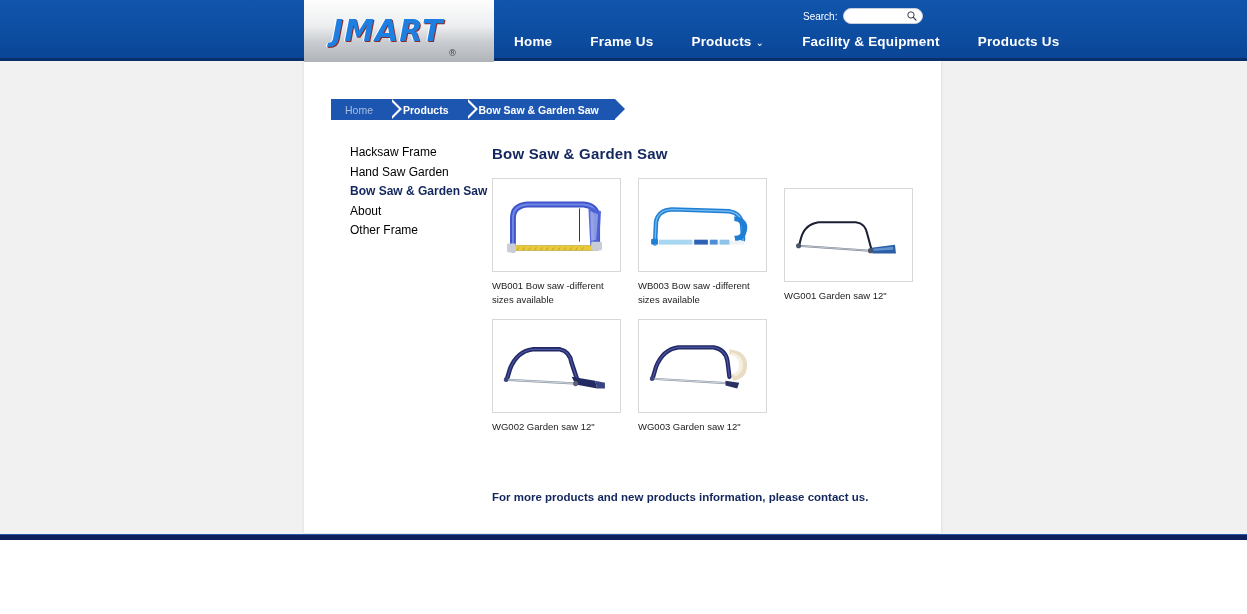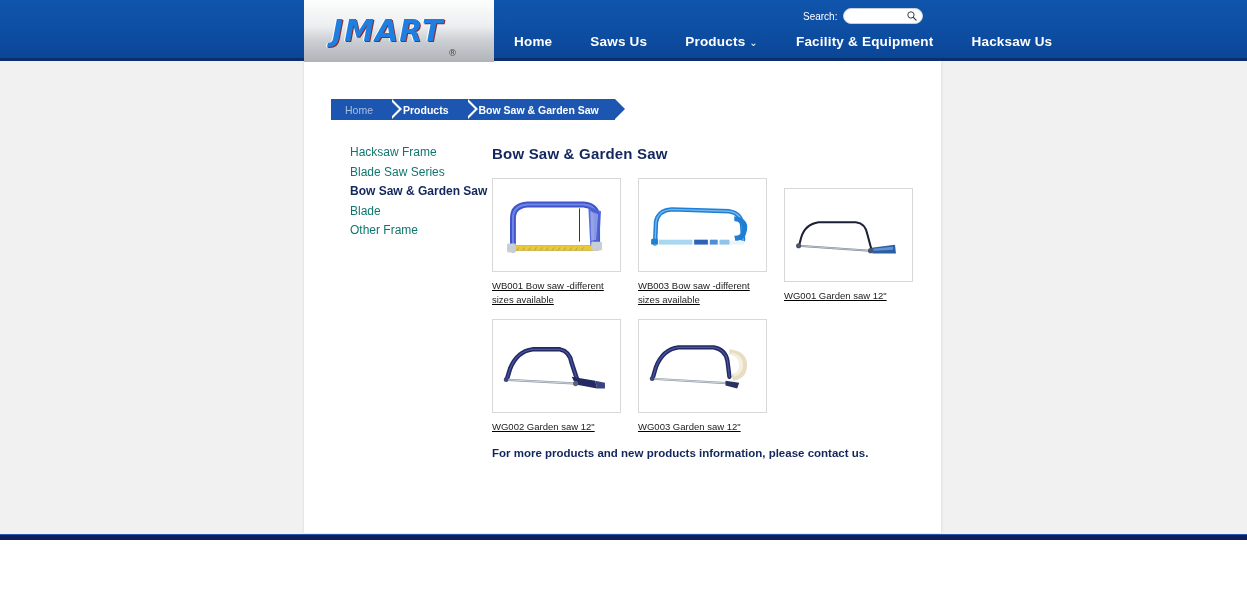--- a/index.html
+++ b/index.html
@@ -175,21 +175,21 @@
   .crumb:last-child:before { display: none; }
 
   
   .sidebar {
     position: absolute; left: 350px; top: 143px;
     width: 130px;
     z-index: 4;
   }
   .side-item {
     font-size: 12px;
-    color: #0f766e;
+    color: #000000;
     line-height: 19.5px;
     padding: 0;
     white-space: nowrap;
     cursor: pointer;
   }
   .side-item.active {
     font-weight: bold;
     color: #13275e;
   }
 
@@ -208,39 +208,39 @@
   }
   .grid {
     display: flex;
     flex-wrap: wrap;
     gap: 0px;
   }
   .product {
     width: 131px;
     margin-right: 15px;
     margin-bottom: 13px;
-    text-decoration: underline;
   }
   .product:nth-child(3n) { margin-right: 0; margin-top: 10px; }
   .thumb {
     width: 129px; height: 94px;
     border: 1px solid #d8d8d8;
     background: #ffffff;
     box-sizing: border-box;
     display: block;
     cursor: pointer;
   }
   .caption {
     margin-top: 7px;
     font-size: 9.5px;
     color: #222222;
     line-height: 13.5px;
     width: 124px;
   }
   .contact-note {
+    margin-top: 44px;
     font-size: 11.5px;
     font-weight: bold;
     color: #13275e;
   }
 
   
   .footer-band {
     position: absolute; left: 0; top: 534px;
     width: 1247px; height: 5px;
     background: #0d1f5c;
@@ -301,30 +301,30 @@
     </svg>
     <div class="logo-text">JMART</div>
     <div class="logo-reg">®</div>
   </div>
 
   <div class="nav">
     <div class="nav-item">
       <span>Home</span>
     </div>
     <div class="nav-item">
-      <span>Saws Us</span>
+      <span>Frame Us</span>
     </div>
     <div class="nav-item">
       <span>Products</span><span class="caret">⌄</span>
     </div>
     <div class="nav-item">
       <span>Facility &amp; Equipment</span>
     </div>
     <div class="nav-item">
-      <span>Hacksaw Us</span>
+      <span>Products Us</span>
     </div>
   </div>
 
   <div class="search-area">
     <span class="search-label">Search:</span>
     <div class="search-box">
       <input class="search-input" type="text" placeholder="" style="">
       <svg class="search-icon" viewBox="0 0 16 16">
         <circle cx="6.6" cy="6.6" r="4.2" fill="none" stroke="#31374a" stroke-width="1.3"></circle>
         <line x1="9.8" y1="9.8" x2="13.4" y2="13.6" stroke="#31374a" stroke-width="1.6" stroke-linecap="round"></line>
@@ -342,27 +342,27 @@
     <div class="crumb">
       <span>Bow Saw &amp; Garden Saw</span>
     </div>
   </div>
 
   <div class="sidebar">
     <div class="side-item">
       <span>Hacksaw Frame</span>
     </div>
     <div class="side-item">
-      <span>Blade Saw Series</span>
+      <span>Hand Saw Garden</span>
     </div>
     <div class="side-item active">
       <span>Bow Saw &amp; Garden Saw</span>
     </div>
     <div class="side-item">
-      <span>Blade</span>
+      <span>About</span>
     </div>
     <div class="side-item">
       <span>Other Frame</span>
     </div>
   </div>
 
   <div class="main-col">
     <h1 class="page-title">Bow Saw &amp; Garden Saw</h1>
 
     <div class="grid">

